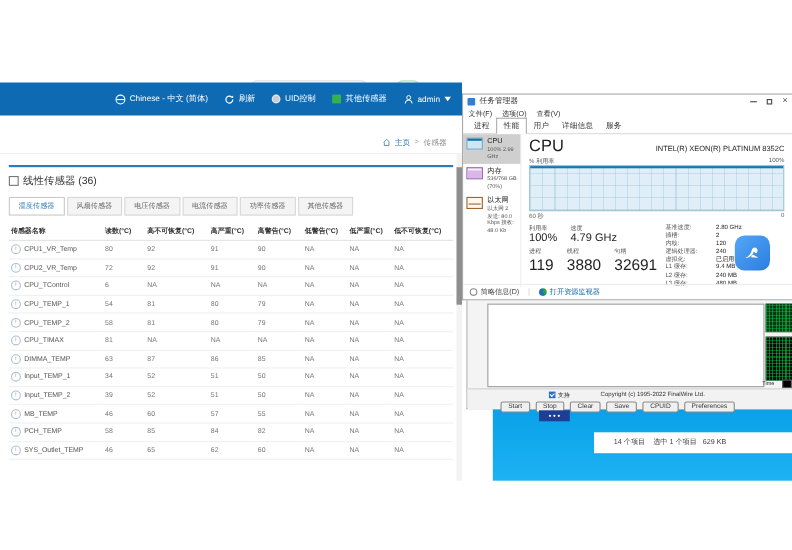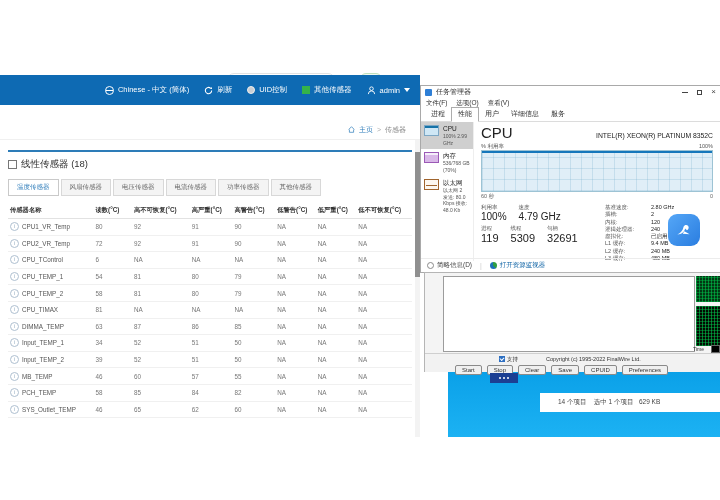--- a/index.html
+++ b/index.html
@@ -87,21 +87,21 @@
   .tm-graph::before{content:'';position:absolute;left:0;right:0;top:0;height:2px;background:#1777bb;}
   .tm-graph::after{content:'';position:absolute;inset:0;background:rgba(23,119,187,.06);}
   .graph-x{display:flex;font-size:5.5px;color:#666;margin-top:1px;}
   .graph-x .r{margin-left:auto;}
   .stats-wrap{display:flex;margin-top:4px;}
   .stats-left{width:118px;}
   .st-row{display:flex;gap:12px;margin-bottom:3px;}
   .st{display:flex;flex-direction:column;}
   .st .lb{font-size:5.5px;color:#555;}
   .st .vl{font-size:10px;color:#222;}
-  .st .vl.mid{font-size:11px;}
+  .st .vl.mid{font-size:14px;}
   .st .vl.sm{font-size:8px;}
   .stats-right{margin-left:6px;width:108px;}
   .detail-row{display:flex;font-size:5.5px;line-height:1.32;}
   .detail-row .dl{width:46px;color:#555;}
   .detail-row .dv{color:#222;}
   .tm-footer{position:absolute;left:0;bottom:0;width:100%;height:14px;border-top:1px solid #ececec;display:flex;align-items:center;gap:8px;padding-left:6px;box-sizing:border-box;}
   .ft-link{display:flex;align-items:center;gap:3px;font-size:6.5px;cursor:pointer;}
   .ft-ic1{width:7px;height:7px;border:1px solid #8a8a8a;border-radius:50%;box-sizing:border-box;}
   .ft-ic2{width:7px;height:7px;border-radius:50%;background:conic-gradient(#2f9e44 0 40%,#1d72b8 40% 100%);}
   .ft-sep{color:#ccc;font-size:7px;}
@@ -205,21 +205,21 @@
       </svg>
     <span class="crumb-home">主页</span>
     <span class="crumb-sep">&gt;</span>
     <span class="crumb-cur">传感器</span>
   </div>
 
   <div class="b-content">
     <div class="card"></div>
     <div class="page-title">
       <span class="sect-ic"></span>
-      <span>线性传感器 (18)</span>
+      <span>线性传感器 (36)</span>
     </div>
     <div class="s-tabs">
 
     <div class="s-tab active">温度传感器</div>
         <div class="s-tab">风扇传感器</div>
         <div class="s-tab">电压传感器</div>
         <div class="s-tab">电流传感器</div>
         <div class="s-tab">功率传感器</div>
         <div class="s-tab">其他传感器</div>
       </div>
@@ -451,21 +451,21 @@
                 <span class="vl">4.79 GHz</span>
               </span>
           </div>
           <div class="st-row">
             <span class="st">
                 <span class="lb">进程</span>
                 <span class="vl mid">119</span>
               </span>
             <span class="st">
                 <span class="lb">线程</span>
-                <span class="vl mid">5309</span>
+                <span class="vl mid">3880</span>
               </span>
             <span class="st">
                 <span class="lb">句柄</span>
                 <span class="vl mid">32691</span>
               </span>
           </div>
         </div>
         <div class="stats-right">
 
         <div class="detail-row">

